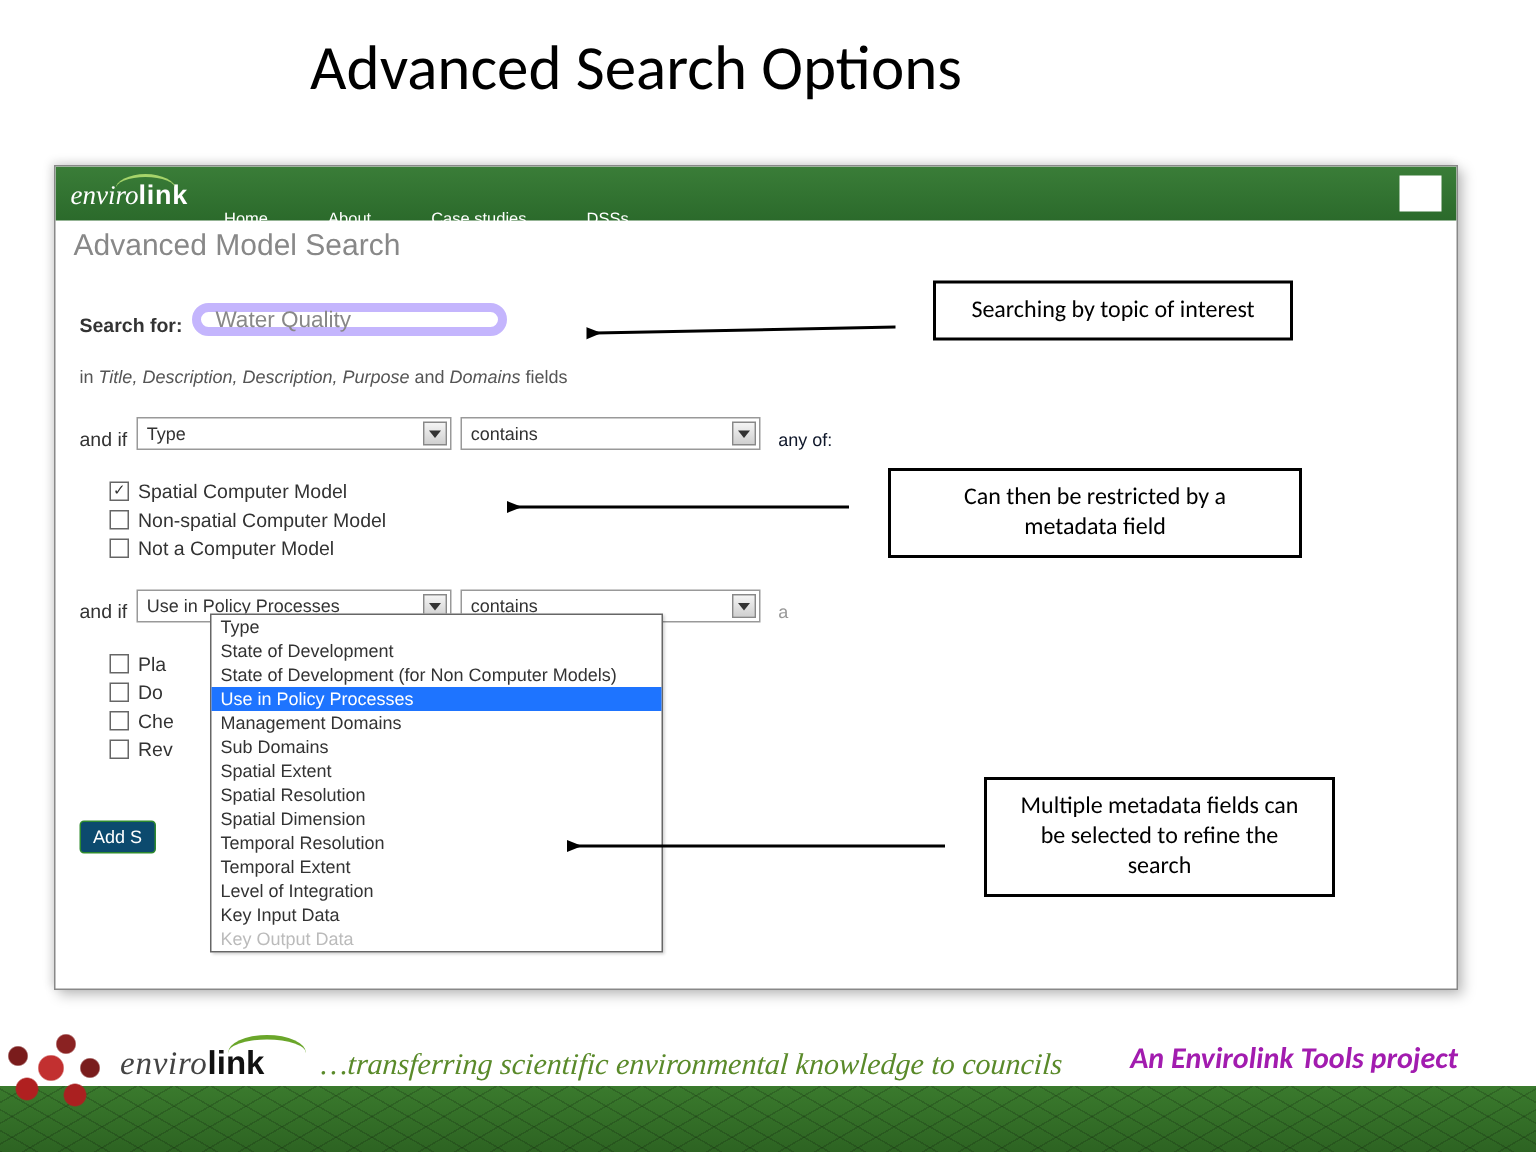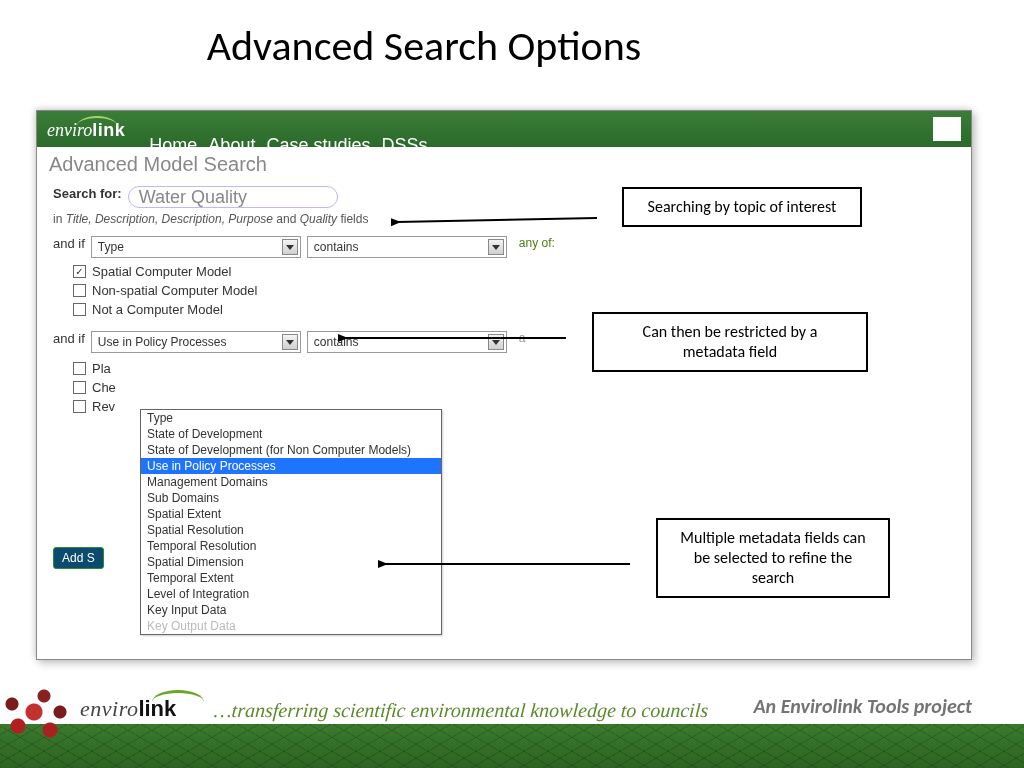--- a/index.html
+++ b/index.html
@@ -26,52 +26,52 @@
     color: #fff;
     font-family: Arial, sans-serif;
   }
   .logo { font-family: Georgia, 'Times New Roman', serif; font-style: italic; font-size: 18px; color:#fff; position:relative; padding-top:2px;}
   .logo .enviro { font-weight: 400; }
   .logo .link   { font-weight: 700; font-style: normal; font-family: Arial,sans-serif; letter-spacing:0.5px;}
   .logo .swoosh {
     position:absolute; top:-2px; right:8px; width:40px; height:10px;
     border-top:2px solid #a6d46a; border-radius:50%/100% 100% 0 0;
   }
-  .nav { display:flex; gap:11px; font-size:18px;margin-top:33px; }
+  .nav { display:flex; gap:40px; font-size:11px;margin-top:33px; }
   .nav span { cursor:pointer; }
   .header-right { margin-left:auto; width:28px; height:24px; background:#fff; }
 
   .page-sub {
     padding: 6px 12px 2px 12px;
     color:#888; font-family: Arial,sans-serif; font-size:20px;
   }
 
   .form { padding: 4px 16px; font-family: Arial,sans-serif; font-size:13px; color:#333; }
-  .row { display:flex; align-items:flex-start; gap:6px; margin: 4px 0; }
+  .row { display:flex; align-items:flex-end; gap:6px; margin: 20px 0; }
   .bold { font-weight:bold; }
   .rounded-input {
-    border:1px solid #c4b5fd; border-radius:12px; height:22px; padding:0 10px;
-    font-size:18px; color:#888; width:210px; display:inline-flex; align-items:center;
+    border:6px solid #c4b5fd; border-radius:12px; height:22px; padding:0 10px;
+    font-size:15px; color:#888; width:210px; display:inline-flex; align-items:center;
     background:#fff;
   }
   .ital { font-style: italic; color:#555; }
   .hint { font-size:12px; color:#555; margin-bottom:10px; }
 
   .select {
     display:inline-flex; align-items:center; justify-content:space-between;
     border:1px solid #999; background:#fff; height:22px; padding:0 2px 0 6px;
     font-size:12px; color:#333; min-width:210px; cursor:pointer;
   }
   .select .arrow-btn {
     width:16px; height:16px; border:1px solid #888;
     background:linear-gradient(#f4f4f4,#d0d0d0);
     display:flex;align-items:center;justify-content:center;
   }
   .select .arrow-btn::after { content:""; border-left:4px solid transparent;border-right:4px solid transparent;border-top:5px solid #333; }
-  .after-label { margin-left:6px; color:#4d7c0f; font-size:12px;}
+  .after-label { margin-left:6px; color:#0f172a; font-size:12px;}
 
   .check-list { margin:6px 0 14px 20px; }
   .check-row  { display:flex; align-items:center; gap:6px; margin:4px 0; font-size:13px; color:#333;}
   .cb { width:13px; height:13px; border:1px solid #666; background:#fff; display:inline-flex; align-items:center; justify-content:center; font-size:10px; color:#333;}
   .cb.checked::after { content:"✓"; line-height:1;}
 
   .dropdown-pop {
     position:absolute; left:103px; top: 298px;
     width:302px; border:1px solid #666; background:#fff;
     font-size:12px; color:#333; font-family: Arial,sans-serif;
@@ -126,21 +126,21 @@
   .footer-logo .link { font-family:Arial,sans-serif; font-weight:900; font-size:22px; color:#111; }
   .footer-logo .swoosh2 { position:absolute; top:-6px; left:72px; width:52px; height:12px; border-top:3px solid #6aa62a; border-radius:50%/100% 100% 0 0;}
   .footer-tag {
     position:absolute; left:214px; bottom:46px;
     font-family: 'Brush Script MT','Segoe Script',cursive; font-style:italic;
     font-size:20px; color:#5a8a2a; transform: skewX(-4deg);
   }
   .footer-right {
     position:absolute; right:52px; bottom:50px;
     font-family: Calibri,Arial,sans-serif; font-style:italic; font-weight:700;
-    font-size:20px; color:#737373;
+    font-size:20px; color:#a21caf;
   }
 </style>
 </head>
 <body>
 
 <div class="slide">
   <div class="slide-title">Advanced Search Options</div>
 
   <div class="app-window">
     <div class="app-header">
@@ -158,21 +158,21 @@
     </div>
 
     <div class="page-sub">Advanced Model Search</div>
 
     <div class="form">
       <div class="row">
         <span class="bold">Search for:</span>
         <span class="rounded-input">Water Quality</span>
       </div>
       <div class="hint">
-        <span>in </span><span class="ital">Title, Description, Description, Purpose</span><span> and </span><span class="ital">Quality</span><span> fields</span>
+        <span>in </span><span class="ital">Title, Description, Description, Purpose</span><span> and </span><span class="ital">Domains</span><span> fields</span>
       </div>
 
       <div class="row">
         <span>and if</span>
         <span class="select" style="min-width:210px;">
           <span>Type</span>
           <span class="arrow-btn"></span>
         </span>
         <span class="select" style="min-width:200px;">
           <span>contains</span>
@@ -209,42 +209,46 @@
         <span class="after-label" style="color:#999;">a</span>
       </div>
 
       <div class="check-list" style="margin-top:8px;">
         <div class="check-row">
             <span class="cb"></span>
             <span>Pla</span>
           </div>
         <div class="check-row">
             <span class="cb"></span>
+            <span>Do</span>
+          </div>
+        <div class="check-row">
+            <span class="cb"></span>
             <span>Che</span>
           </div>
         <div class="check-row">
             <span class="cb"></span>
             <span>Rev</span>
           </div>
       </div>
     </div>
 
     <div class="add-btn">Add S</div>
 
     <div class="dropdown-pop">
       <div>Type</div>
       <div>State of Development</div>
       <div>State of Development (for Non Computer Models)</div>
       <div class="sel">Use in Policy Processes</div>
       <div>Management Domains</div>
       <div>Sub Domains</div>
       <div>Spatial Extent</div>
       <div>Spatial Resolution</div>
+      <div>Spatial Dimension</div>
       <div>Temporal Resolution</div>
-      <div>Spatial Dimension</div>
       <div>Temporal Extent</div>
       <div>Level of Integration</div>
       <div>Key Input Data</div>
       <div style="color:#bbb;">Key Output Data</div>
     </div>
   </div>
 
   <div class="callout" style="top:187px; left:596px; width:240px;">Searching by topic of interest</div>
   <div class="arrow-line" style="top:208px; left:391px;">
     <svg width="210" height="20">

